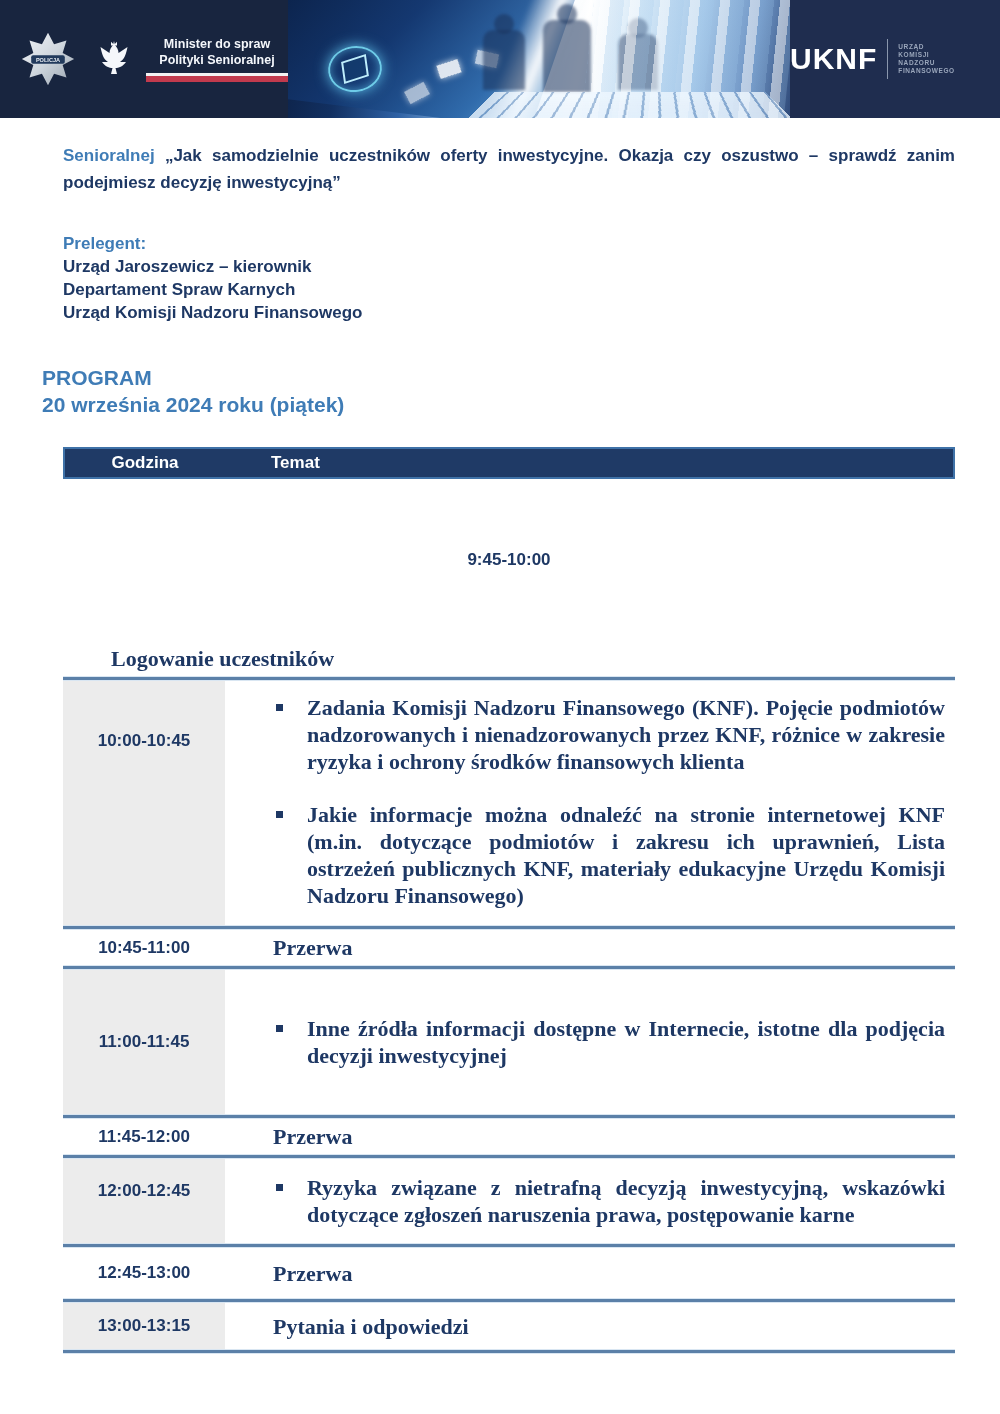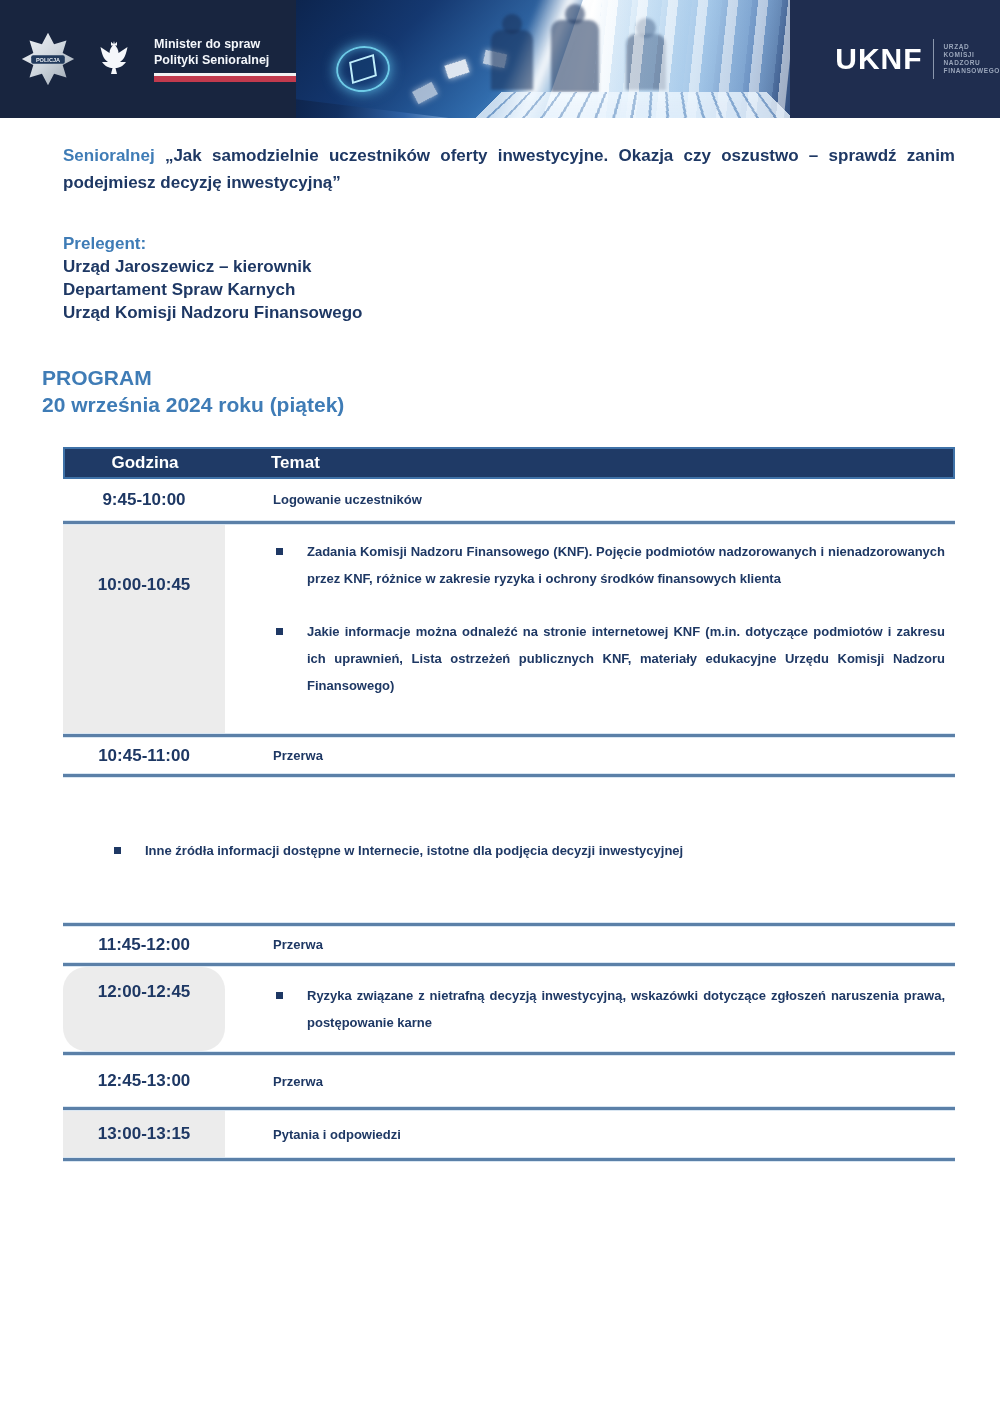--- a/index.html
+++ b/index.html
@@ -20,21 +20,21 @@
     width:1000px;height:1414px;margin:0 auto;position:relative;
     font-family:"Liberation Sans",sans-serif;font-weight:bold;color:var(--navy);
   }
   
   .banner{display:flex;height:118px;width:100%;overflow:hidden;}
   .banner-left{
     flex:0 0 255px;background:var(--banner-navy);
     display:flex;align-items:center;padding-left:20px;gap:20px;position:relative;z-index:2;
   }
   .police-star{width:56px;height:56px;flex:0 0 56px;}
-  .ministry{display:flex;align-items:center;gap:22px;}
+  .ministry{display:flex;align-items:center;gap:14px;text-align:center;}
   .eagle{width:36px;height:44px;}
   .ministry-text{color:#f4f7fb;font-size:12.5px;line-height:16px;font-weight:bold;}
   .flag-bar{width:142px;margin-top:5px;}
   .flag-bar .white{height:3px;background:#f2f2f2;}
   .flag-bar .red{height:6px;background:var(--flag-red);}
   .banner-middle{flex:1;position:relative;overflow:hidden;
     background:linear-gradient(100deg,#0d2146 0%,#123061 12%,#2f62a5 25%,#9cc4e8 40%,#eef6fd 52%,#ffffff 58%,#d5e8f7 68%,#a7c9e9 80%,#6e94c4 91%,#2f4a79 100%);
   }
   .tech-screen{position:absolute;left:-34px;top:-22px;width:300px;height:135px;
     background:linear-gradient(120deg,#0a1f44 0%,#13366e 45%,#2b67a9 80%,#5a9bd0 100%);
@@ -59,56 +59,56 @@
   .person.p1{left:195px;top:30px;width:42px;height:60px;}
   .person.p2{left:255px;top:20px;width:48px;height:72px;}
   .person.p3{left:330px;top:34px;width:40px;height:56px;opacity:.8;}
   .tech-bars{position:absolute;left:300px;right:0;top:0;bottom:0;opacity:.65;transform:skewX(-6deg);
     background:repeating-linear-gradient(90deg,rgba(255,255,255,0) 0 6px,rgba(255,255,255,.8) 6px 16px,rgba(160,200,235,.35) 16px 30px);}
   .tech-keyboard{position:absolute;left:170px;right:-12px;bottom:-10px;height:56px;opacity:.85;
     transform:perspective(120px) rotateX(35deg);transform-origin:bottom;
     background:repeating-linear-gradient(97deg,rgba(240,248,255,.9) 0 16px,rgba(130,165,205,.75) 16px 19px),
                linear-gradient(180deg,rgba(200,225,245,.2),rgba(120,160,205,.8));}
   .banner-right{flex:0 0 210px;background:var(--banner-navy-right);
-    display:flex;align-items:center;justify-content:flex-end;gap:10px;position:relative;z-index:2;}
+    display:flex;align-items:center;justify-content:flex-start;gap:10px;position:relative;z-index:2;}
   .uknf-word{color:#fff;font-size:30px;letter-spacing:1px;font-weight:bold;}
   .uknf-sep{width:1px;height:40px;background:#8a97ad;}
   .uknf-caption{display:flex;flex-direction:column;justify-content:center;}
   .uknf-caption div{font-size:6.5px;line-height:8px;letter-spacing:.6px;color:#9aa6bb;font-weight:bold;}
   
   .doc-title{margin:24px 45px 0 63px;font-size:17px;line-height:27px;text-align:justify;}
   .accent{color:var(--accent);}
   .presenter{margin:36px 45px 0 63px;font-size:17px;line-height:23px;}
   .program-heading{margin:40px 45px 0 42px;font-size:21px;line-height:27px;color:var(--accent);}
   .agenda{margin:29px 45px 0 63px;}
   .agenda-header{display:flex;align-items:center;height:32px;background:var(--header-bar);
     border:2px solid var(--header-border);color:#fff;font-size:17px;}
   .agenda-header .col-time{flex:0 0 160px;text-align:center;}
   .agenda-header .col-topic{flex:1;padding-left:46px;}
   .agenda-row{display:flex;}
   .time-cell{flex:0 0 162px;display:flex;align-items:center;justify-content:center;font-size:17px;}
   .agenda-row.shaded .time-cell{background:var(--shade);}
   .topic-cell{flex:1;display:flex;flex-direction:column;justify-content:center;
-    padding:4px 10px 4px 48px;font-size:13px;line-height:27px;}
+    padding:4px 10px 4px 48px;font-size:22px;line-height:27px;font-family:Liberation Serif, serif;}
   .topic-text{text-align:left;}
   ul.bullets{list-style:none;}
   ul.bullets li{position:relative;padding-left:34px;text-align:justify;}
   ul.bullets li::before{content:"";position:absolute;left:3px;top:10px;width:7px;height:7px;background:var(--navy);}
   ul.bullets li + li{margin-top:26px;}
   .divider{height:5px;background:linear-gradient(180deg,var(--divider-light) 0 1px,var(--divider) 1px 4px,var(--divider-light) 4px 5px);}
   
-  .row-0{min-height:41px;}
+  .row-0{min-height:41px;flex-direction:column;}
   .row-1{min-height:208px;}
   .row-1 .time-cell{align-items:flex-start;padding-top:50px;}
   .row-1 .topic-cell{justify-content:flex-start;padding-top:13px;padding-bottom:16px;}
   .row-2{min-height:34px;}
   .row-3{min-height:144px;}
   .row-4{min-height:34px;}
   .row-5{min-height:84px;}
-  .row-5 .time-cell{align-items:flex-start;padding-top:15px;border-radius:23px;}
+  .row-5 .time-cell{align-items:flex-start;padding-top:22px;}
   .row-6{min-height:50px;}
   .row-7{min-height:46px;}
 </style>
 </head>
 <body>
 
 <header class="banner">
   <div class="banner-left">
     <svg class="police-star" viewBox="0 0 60 60">
       <defs>
@@ -203,20 +203,21 @@
         </div>
         <div class="divider"></div>
         <div class="agenda-row row-2">
           <div class="time-cell">10:45-11:00</div>
           <div class="topic-cell">
             <div class="topic-text">Przerwa</div>
           </div>
         </div>
         <div class="divider"></div>
         <div class="agenda-row row-3 shaded">
+          <div class="time-cell">11:00-11:45</div>
           <div class="topic-cell">
             <ul class="bullets">
               <li>Inne źródła informacji dostępne w Internecie, istotne dla podjęcia decyzji inwestycyjnej</li>
             </ul>
           </div>
         </div>
         <div class="divider"></div>
         <div class="agenda-row row-4">
           <div class="time-cell">11:45-12:00</div>
           <div class="topic-cell">

